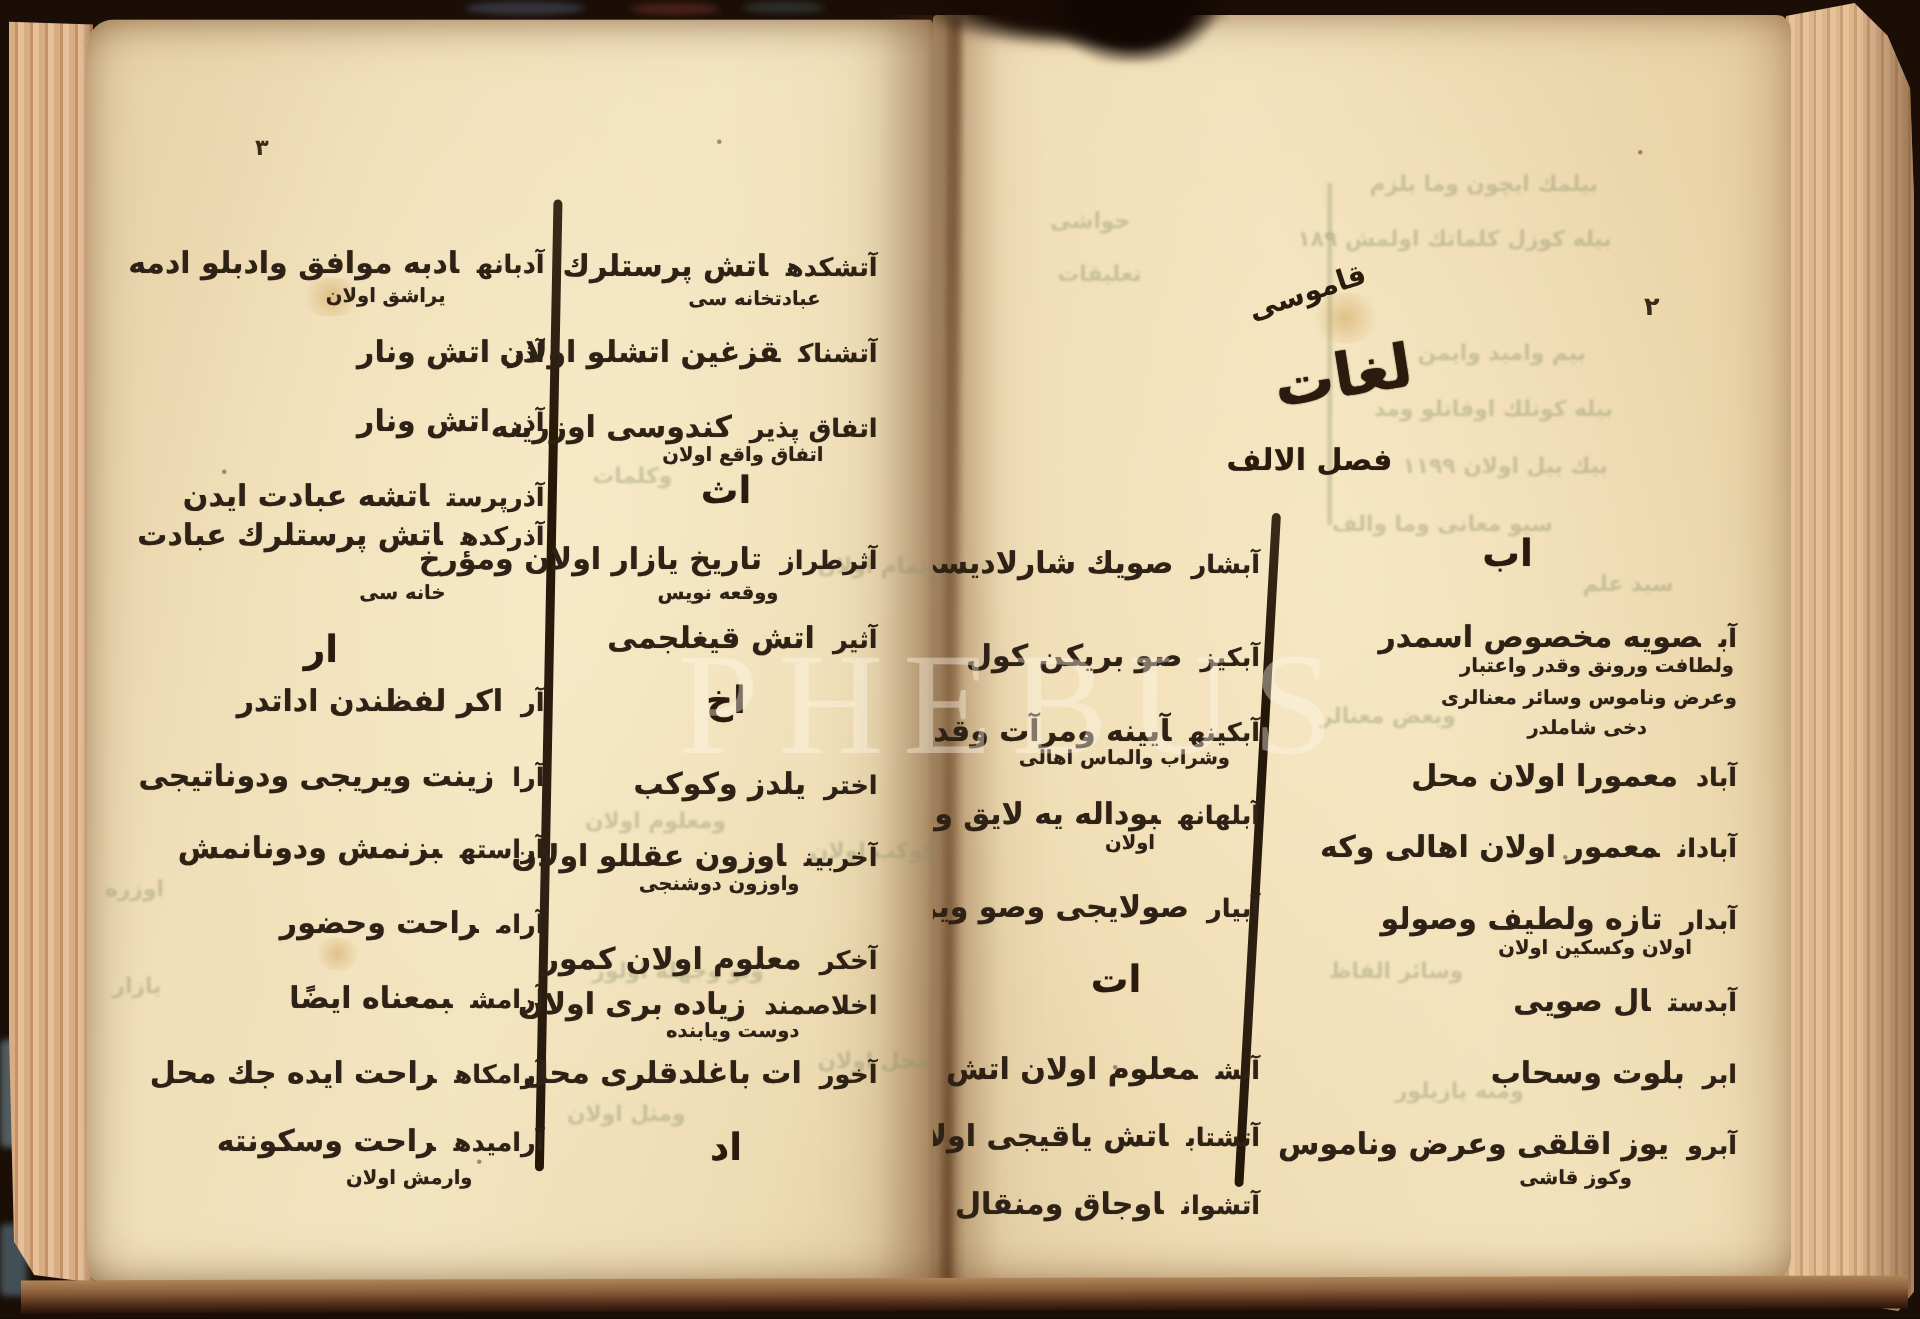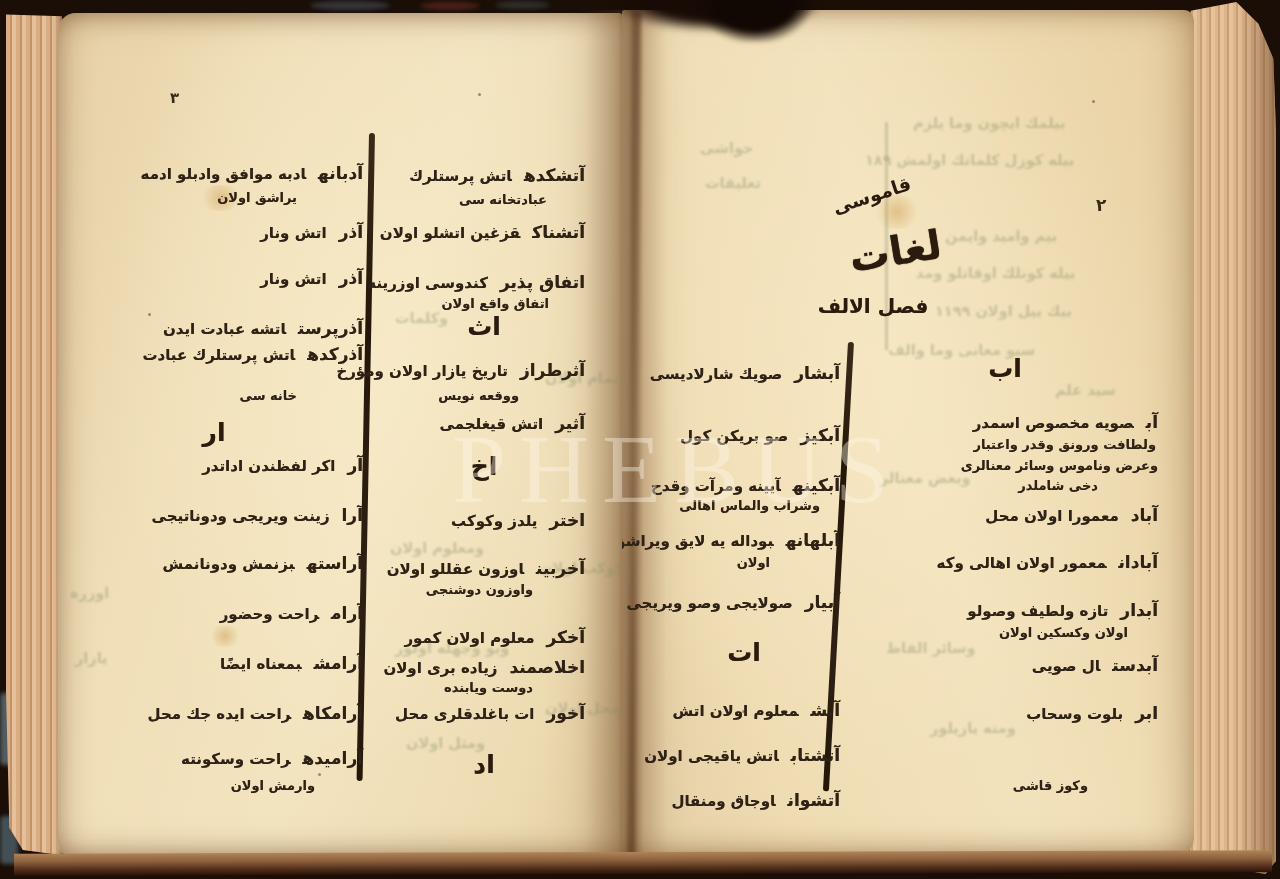--- a/index.html
+++ b/index.html
@@ -60,21 +60,21 @@
   .pagenum.p3{left:112px;top:76px;font-size:15px;}
   .pagenum.p2{left:474px;top:185px;font-size:17px;}
   .col{position:absolute;}
   .col-rule{position:absolute;width:6px;border-radius:3px;transform-origin:top center;
     background:linear-gradient(180deg,#3a2a1a,#241708 30%,#2e2014 70%,#241708);}
   .rule-L{left:311px;top:120px;height:648px;transform:rotate(1.1deg);}
   .rule-R{left:226px;top:332px;height:450px;transform:rotate(3.2deg);}
   .entry{position:absolute;right:0;direction:rtl;white-space:nowrap;color:#2e2115;z-index:10;
     text-shadow:0 0 .5px rgba(43,30,14,.55);}
   .entry .head{font-weight:700;font-size:17px;margin-left:12px;}
-  .entry .def{font-weight:600;font-size:15px;}
+  .entry .def{font-weight:600;font-size:20px;}
   .subline{position:absolute;right:42px;direction:rtl;white-space:nowrap;color:#2e2115;
     font-size:13px;font-weight:600;z-index:10;text-shadow:0 0 .5px rgba(43,30,14,.5);}
   .section-header{position:absolute;width:100%;text-align:center;direction:rtl;color:#2a1b0e;
     font-size:25px;font-weight:700;z-index:10;text-shadow:0 0 .5px rgba(43,30,14,.6);}
   .ornament{position:absolute;left:190px;top:176px;width:134px;height:88px;color:#2a1b0e;z-index:10;}
   .orn-main{position:absolute;right:4px;bottom:0;font-size:40px;font-weight:700;
     transform:rotate(-9deg);letter-spacing:-2px;text-shadow:0 0 1px rgba(42,27,14,.8);}
   .orn-sub{position:absolute;right:34px;top:-2px;font-size:19px;font-weight:700;
     transform:rotate(-18deg);letter-spacing:-1px;}
   .fasl{position:absolute;left:186px;top:284px;width:130px;text-align:center;direction:rtl;
@@ -105,21 +105,21 @@
   <div class="fleck f5"></div>
 
   <div class="edge-left"></div>
   <div class="fore-edge"></div>
 
   <div class="page page-left">
     <div class="bleed">
         <div class="ghost" style="left: 337px; top: 297px;">وكلمات</div>
         <div class="ghost" style="left: 332px; top: 527px;">ومعلوم اولان</div>
         <div class="ghost" style="left: 337px; top: 627px;">وبو وجهله اولور</div>
-        <div class="ghost" style="left: 348px; top: 722px;">ومثل اولان</div>
+        <div class="ghost" style="left: 320px; top: 722px;">ومثل اولان</div>
         <div class="ghost" style="left: 12px; top: 572px;">اوزره</div>
         <div class="ghost" style="left: 17px; top: 637px;">يازار</div>
         <div class="ghost" style="left: 487px; top: 357px;">وتمام اولان</div>
         <div class="ghost" style="left: 482px; top: 547px;">وكوكب اولان</div>
         <div class="ghost" style="left: 487px; top: 687px;">ومحل اولان</div>
       </div>
     <div class="pagenum p3">٣</div>
     <div class="col-rule rule-L"></div>
     <div class="col" style="left:7px;top:117px;width:298px;height:665px;">
         <div class="entry" style="top: 33px;"><span class="head">آدبانه</span><span class="def">ادبه موافق وادبلو ادمه</span></div>
@@ -207,20 +207,21 @@
         <div class="entry" style="top: 72px;"><span class="head">آب</span><span class="def">صويه مخصوص اسمدر</span></div>
         <div class="subline" style="top: 97px; right: 2px;">ولطافت ورونق وقدر واعتبار</div>
         <div class="subline" style="top: 118px; right: 0px;">وعرض وناموس وسائر معنالرى</div>
         <div class="subline" style="top: 138px; right: 60px;">دخى شاملدر</div>
         <div class="entry" style="top: 165px;"><span class="head">آباد</span><span class="def">معمورا اولان محل</span></div>
         <div class="entry" style="top: 212px;"><span class="head">آبادان</span><span class="def">معمور اولان اهالى وكه</span></div>
         <div class="entry" style="top: 260px;"><span class="head">آبدار</span><span class="def">تازه ولطيف وصولو</span></div>
         <div class="subline" style="top: 285px; right: 30px;">اولان وكسكين اولان</div>
         <div class="entry" style="top: 315px;"><span class="head">آبدست</span><span class="def">ال صويى</span></div>
         <div class="entry" style="top: 363px;"><span class="head">ابر</span><span class="def">بلوت وسحاب</span></div>
+        <div class="entry" style="top: 410px;"><span class="head">آبرو</span><span class="def">يوز اقلقى وعرض وناموس</span></div>
         <div class="subline" style="top: 438px; right: 70px;">وكوز قاشى</div>
       </div>
     <div class="stain" style="left:250px;top:185px;width:50px;height:34px;"></div>
     <div class="speck" style="left:470px;top:90px;"></div>
     <div class="speck" style="left:120px;top:700px;"></div>
     <div class="speck" style="left:420px;top:560px;"></div>
   </div>
 
   <div class="gutter"></div>
   <div class="crease"></div>

